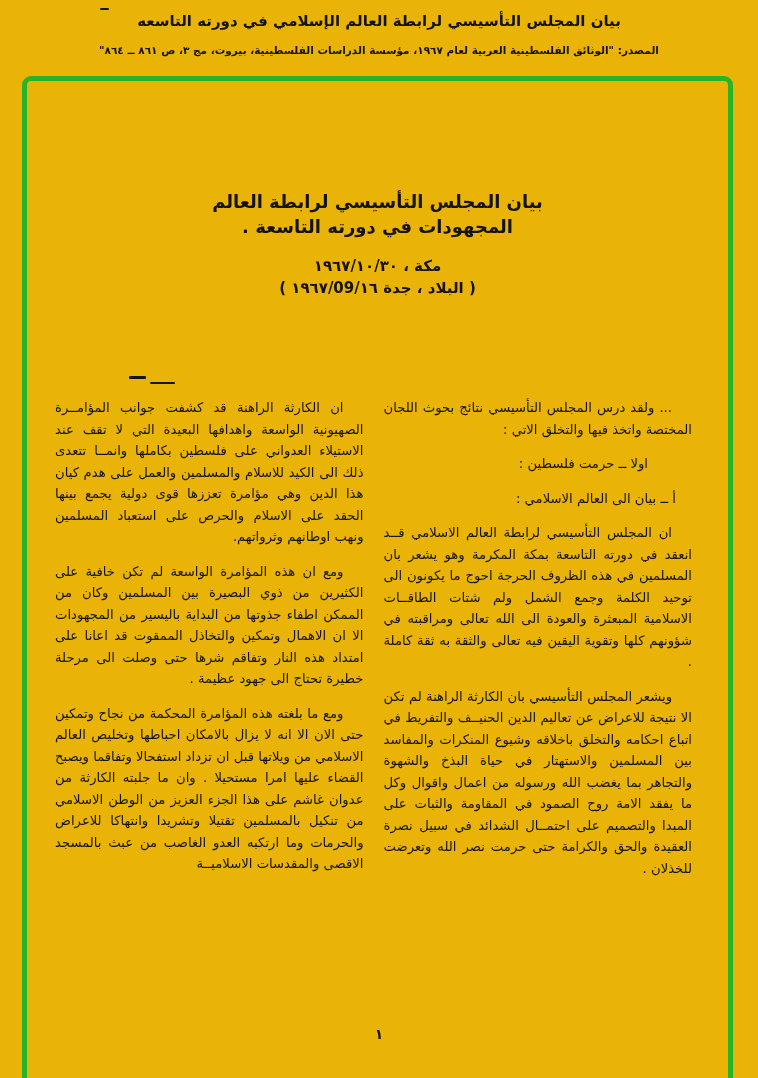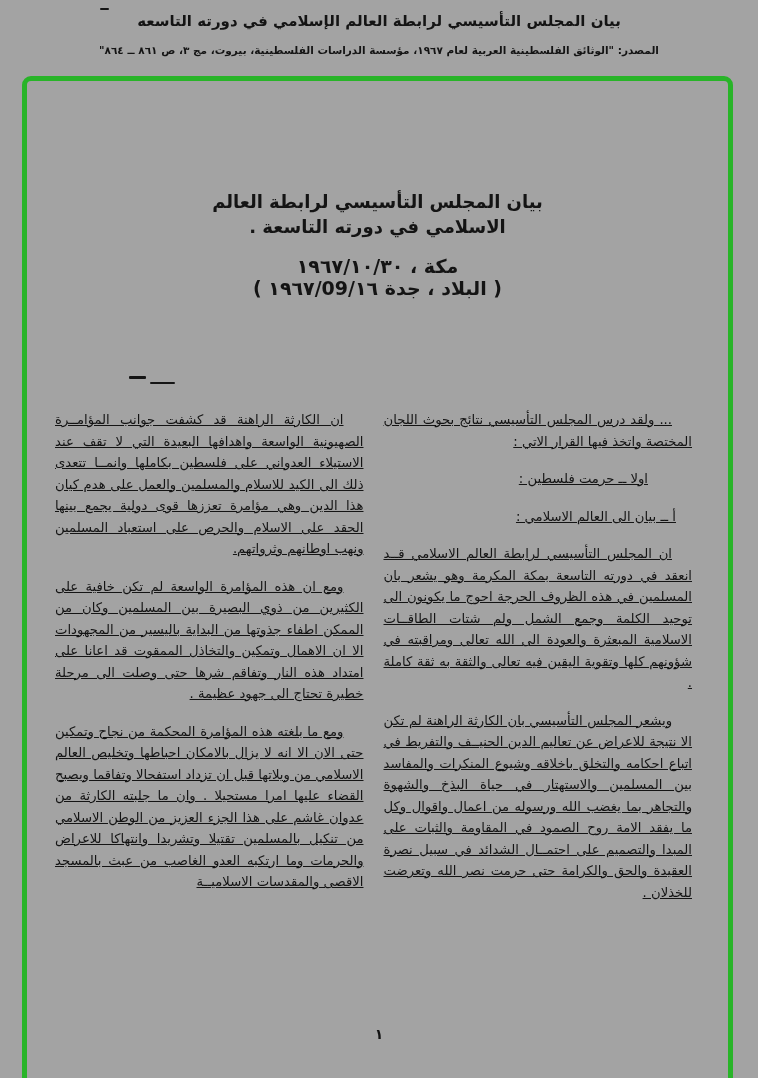--- a/index.html
+++ b/index.html
@@ -1,19 +1,19 @@
 <!DOCTYPE html>
 <html lang="ar"><head>
 <meta charset="utf-8">
 <style>
   html,body{margin:0;padding:0;background:#ffffff;}
   .page{
     position:relative;
     width:758px;height:1078px;
-    background:#a3a3a3;
+    background:#eab308;
     font-family:"DejaVu Sans", sans-serif;
     color:#141414;
     overflow:hidden;
   }
   .header-title{
     position:absolute;top:12px;left:0;right:0;
     text-align:center;direction:rtl;
     font-size:15px;font-weight:bold;letter-spacing:0.2px;
   }
   .header-source{
@@ -29,33 +29,33 @@
     border-radius:9px;
   }
   .doc-title{
     position:absolute;top:108px;left:0;right:0;
     text-align:center;direction:rtl;
     font-weight:bold;font-size:18px;line-height:25px;
   }
   .doc-dates{
     position:absolute;top:174px;left:0;right:0;
     text-align:center;direction:rtl;
-    font-weight:bold;font-size:19px;line-height:22px;
+    font-weight:bold;font-size:15px;line-height:22px;
   }
   .columns{
     position:absolute;top:312px;left:28px;right:36px;
     display:flex;direction:rtl;gap:20px;
   }
   .col{
     flex:1;direction:rtl;
     text-align:justify;
     font-size:13.2px;line-height:21.5px;
     font-weight:500;
   }
-  .col p{margin:16px 0 13px 0;text-indent:20px;text-decoration:underline;}
+  .col p{margin:4px 0 13px 0;text-indent:20px;}
   .col p.heading-first{text-indent:0;padding-right:44px;margin-bottom:13px;}
   .col p.heading-sub{text-indent:0;padding-right:16px;margin-bottom:13px;}
   .page-number{
     position:absolute;top:1026px;left:0;right:0;
     text-align:center;font-size:14px;font-weight:bold;
   }
   .artifact{position:absolute;background:#151515;border-radius:1px;}
   .art-top-dash{left:100px;top:8px;width:9px;height:2px;}
   .art-smudge-a{left:129px;top:376px;width:17px;height:3px;}
   .art-smudge-b{left:150px;top:382px;width:25px;height:2px;}
@@ -68,32 +68,32 @@
   <div class="header-title">بيان المجلس التأسيسي لرابطة العالم الإسلامي في دورته التاسعه</div>
 
   <div class="header-source">المصدر: "الوثائق الفلسطينية العربية لعام ١٩٦٧، مؤسسة الدراسات الفلسطينية، بيروت، مج ٣، ص ٨٦١ ــ ٨٦٤"</div>
 
   <div class="artifact art-top-dash"></div>
 
   <div class="frame">
 
     <div class="doc-title">
       <div>بيان المجلس التأسيسي لرابطة العالم</div>
-      <div>الاسلامي في دورته التاسعة .</div>
+      <div>المجهودات في دورته التاسعة .</div>
     </div>
 
     <div class="doc-dates">
       <div>مكة ، ١٩٦٧/١٠/٣٠</div>
       <div>( البلاد ، جدة ١٩٦٧/09/١٦ )</div>
     </div>
 
     <div class="columns">
 
       <div class="col">
-        <p>... ولقد درس المجلس التأسيسي نتائج بحوث اللجان المختصة واتخذ فيها القرار الاتي :</p>
+        <p>... ولقد درس المجلس التأسيسي نتائج بحوث اللجان المختصة واتخذ فيها والتخلق الاتي :</p>
         <p class="heading-first">اولا ــ حرمت فلسطين :</p>
         <p class="heading-sub">أ ــ بيان الى العالم الاسلامي :</p>
         <p>ان المجلس التأسيسي لرابطة العالم الاسلامي قــد انعقد في دورته التاسعة بمكة المكرمة وهو يشعر بان المسلمين في هذه الظروف الحرجة احوج ما يكونون الى توحيد الكلمة وجمع الشمل ولم شتات الطاقــات الاسلامية المبعثرة والعودة الى الله تعالى ومراقبته في شؤونهم كلها وتقوية اليقين فيه تعالى والثقة به ثقة كاملة .</p>
         <p>ويشعر المجلس التأسيسي بان الكارثة الراهنة لم تكن الا نتيجة للاعراض عن تعاليم الدين الحنيــف والتفريط في اتباع احكامه والتخلق باخلاقه وشيوع المنكرات والمفاسد بين المسلمين والاستهتار في حياة البذخ والشهوة والتجاهر بما يغضب الله ورسوله من اعمال واقوال وكل ما يفقد الامة روح الصمود في المقاومة والثبات على المبدا والتصميم على احتمــال الشدائد في سبيل نصرة العقيدة والحق والكرامة حتى حرمت نصر الله وتعرضت للخذلان .</p>
       </div>
 
       <div class="col">
         <p>ان الكارثة الراهنة قد كشفت جوانب المؤامــرة الصهيونية الواسعة واهدافها البعيدة التي لا تقف عند الاستيلاء العدواني على فلسطين بكاملها وانمــا تتعدى ذلك الى الكيد للاسلام والمسلمين والعمل على هدم كيان هذا الدين وهي مؤامرة تعززها قوى دولية يجمع بينها الحقد على الاسلام والحرص على استعباد المسلمين ونهب اوطانهم وثرواتهم.</p>
         <p>ومع ان هذه المؤامرة الواسعة لم تكن خافية على الكثيرين من ذوي البصيرة بين المسلمين وكان من الممكن اطفاء جذوتها من البداية باليسير من المجهودات الا ان الاهمال وتمكين والتخاذل الممقوت قد اعانا على امتداد هذه النار وتفاقم شرها حتى وصلت الى مرحلة خطيرة تحتاج الى جهود عظيمة .</p>
         <p>ومع ما بلغته هذه المؤامرة المحكمة من نجاح وتمكين حتى الان الا انه لا يزال بالامكان احباطها وتخليص العالم الاسلامي من ويلاتها قبل ان تزداد استفحالا وتفاقما ويصبح القضاء عليها امرا مستحيلا . وان ما جلبته الكارثة من عدوان غاشم على هذا الجزء العزيز من الوطن الاسلامي من تنكيل بالمسلمين تقتيلا وتشريدا وانتهاكا للاعراض والحرمات وما ارتكبه العدو الغاصب من عبث بالمسجد الاقصى والمقدسات الاسلاميــة</p>

